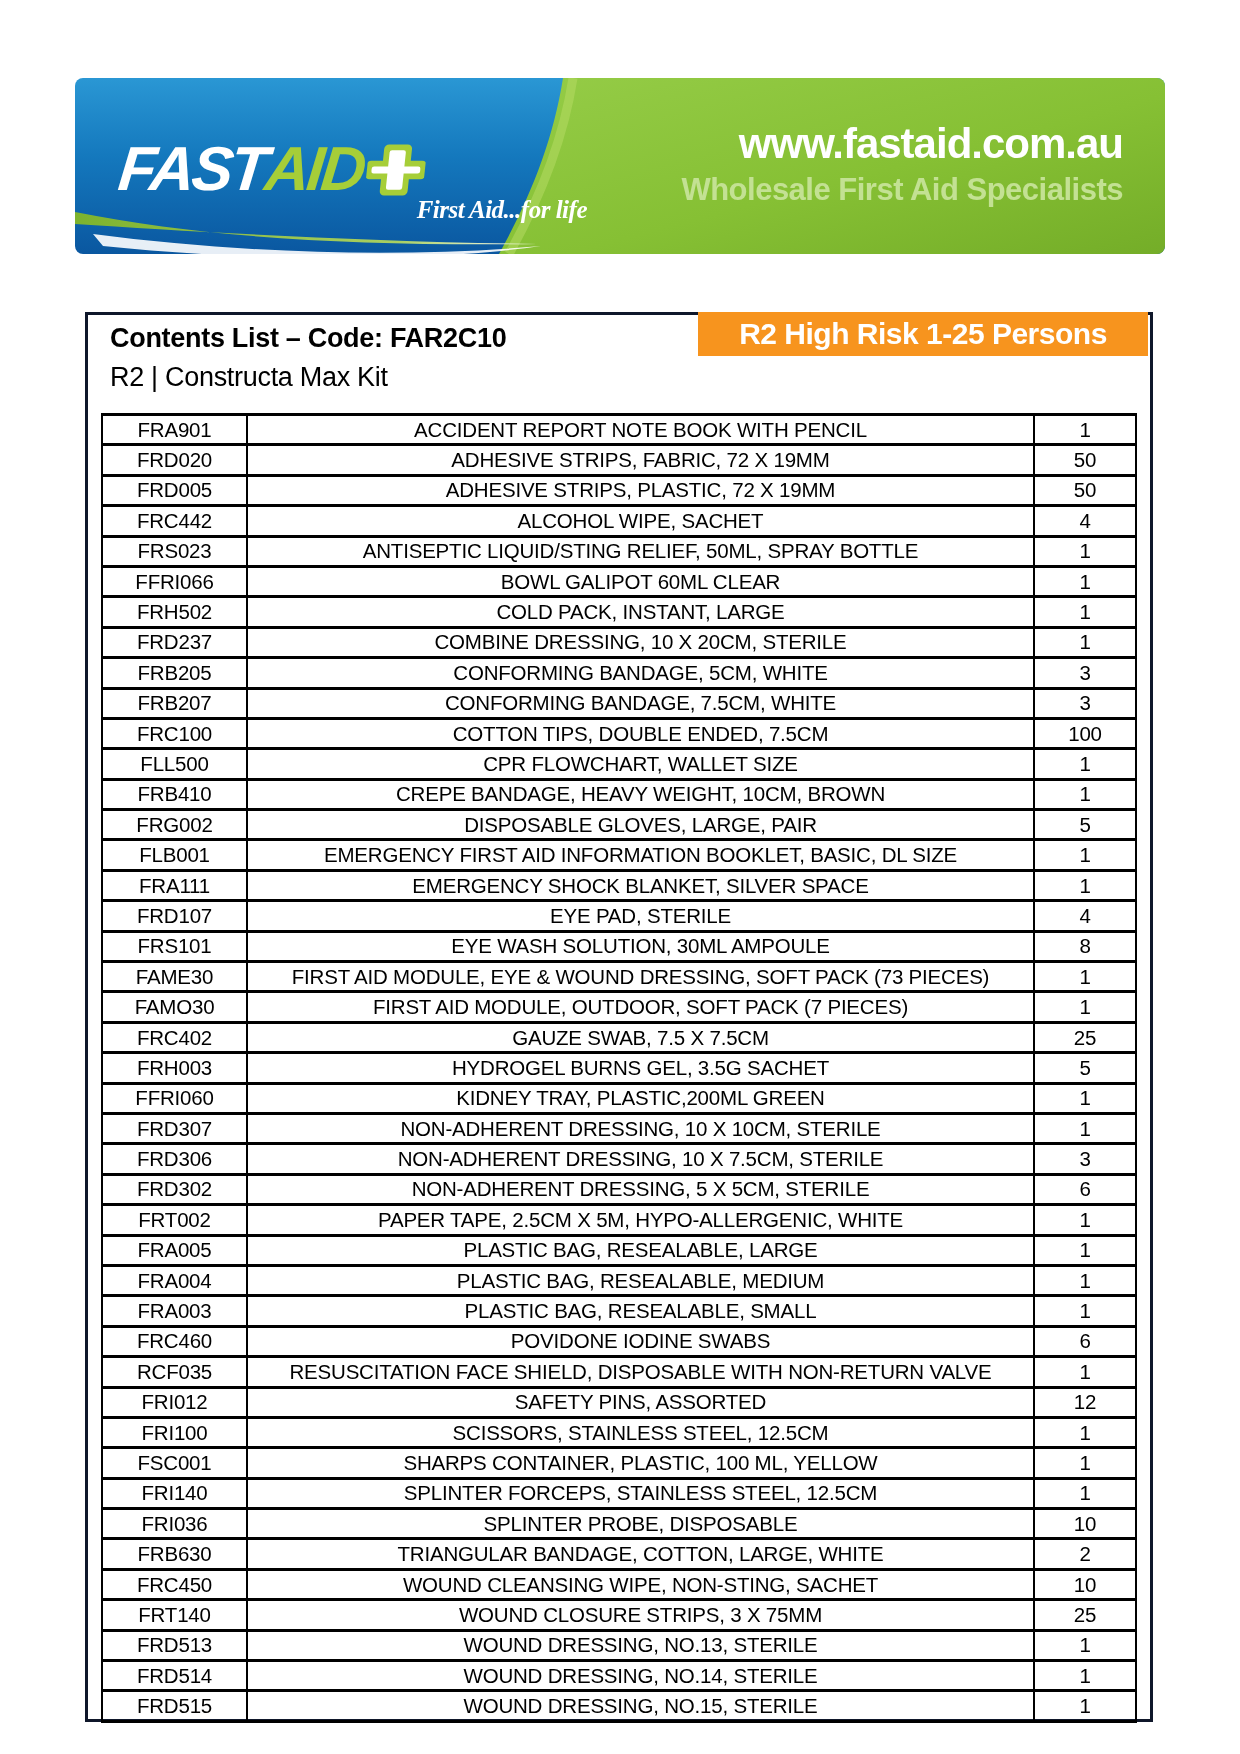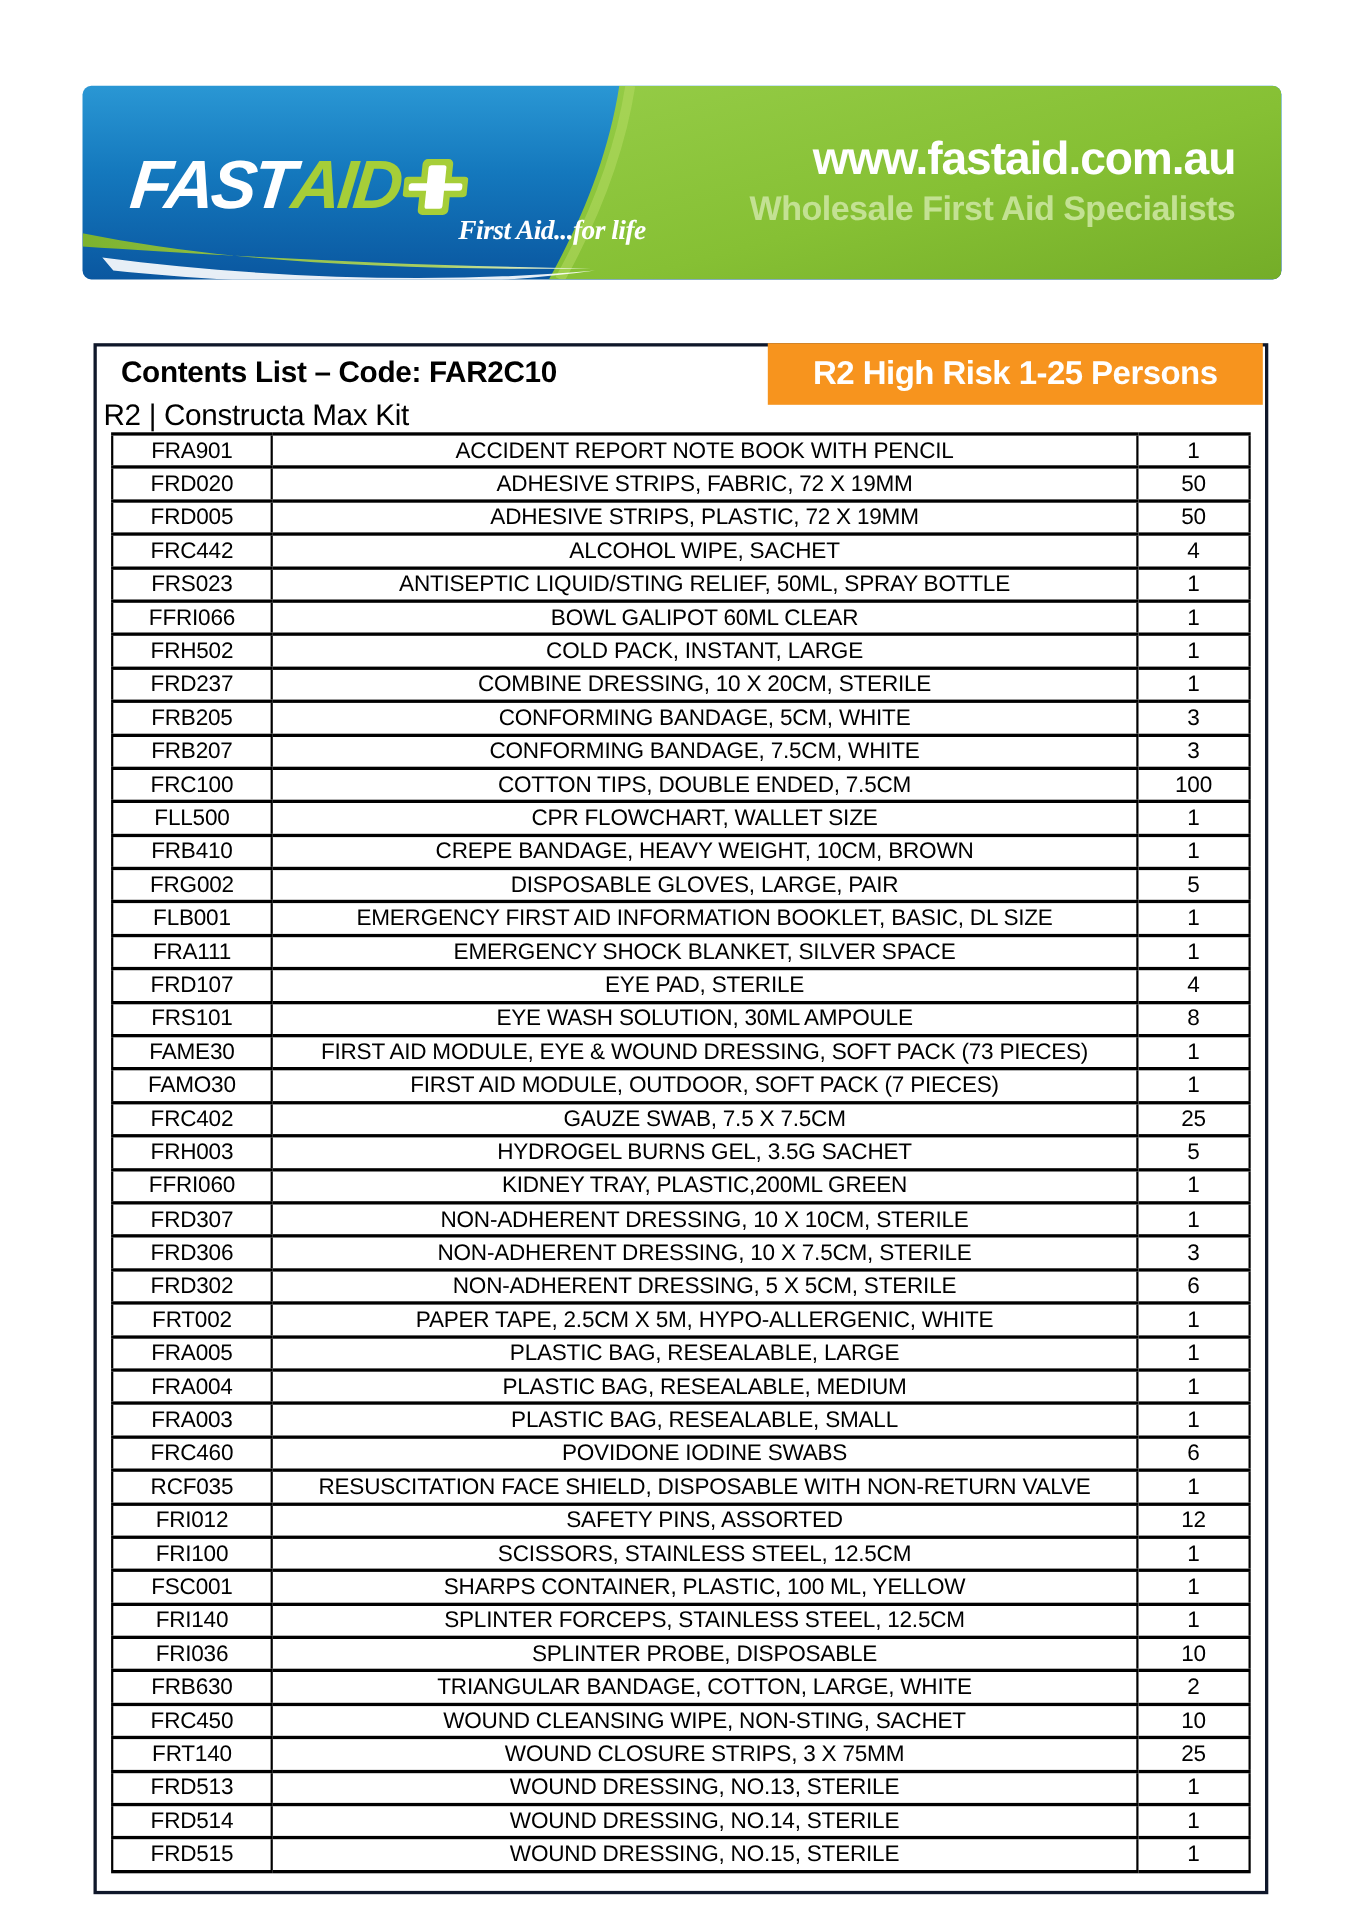--- a/index.html
+++ b/index.html
@@ -36,33 +36,33 @@
   
   .content-box{
     position:absolute;left:85px;top:312px;width:1068px;height:1410px;
     border:3px solid #0f172a;box-sizing:border-box;background:#fff;
   }
   .doc-title{
     position:absolute;left:22px;top:8px;
     font-size:27px;font-weight:bold;letter-spacing:-0.3px;
   }
   .kit-name{
-    position:absolute;left:6px;top:47px;
+    position:absolute;left:22px;top:47px;
     font-size:27px;font-weight:normal;letter-spacing:-0.3px;
   }
   .risk-badge{
-    position:absolute;top:-3px;right:2px;width:450px;height:56px;
+    position:absolute;top:-3px;right:2px;width:450px;height:44px;
     background:#f7941e;color:#ffffff;
     font-size:30px;font-weight:bold;letter-spacing:-0.5px;
     display:flex;align-items:center;justify-content:center;
   }
 
   
   table.contents{
-    position:absolute;left:13px;top:78px;
+    position:absolute;left:13px;top:98px;
     width:1034px;border-collapse:collapse;table-layout:fixed;
   }
   table.contents col.c-code{width:145px;}
   table.contents col.c-desc{width:787px;}
   table.contents col.c-qty{width:102px;}
   table.contents td{
     border:2px solid #000;
     border-top-width:3px;border-bottom-width:3px;
     height:27.4px;
     font-size:20.5px;letter-spacing:-0.2px;

